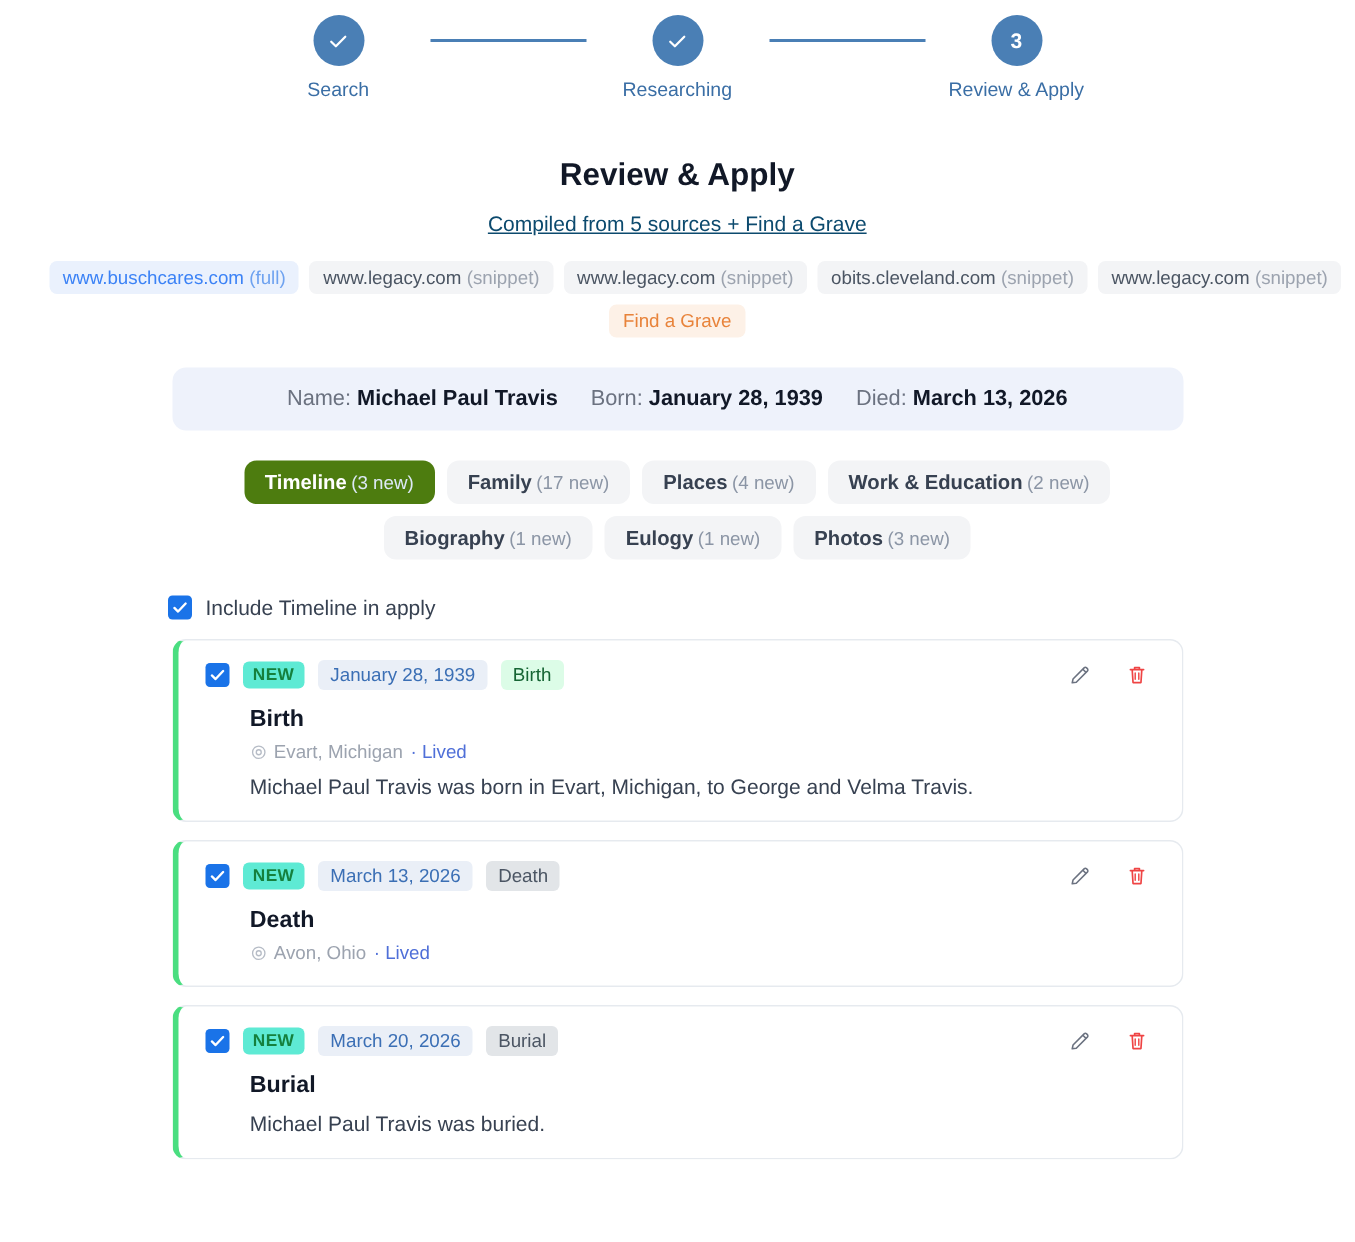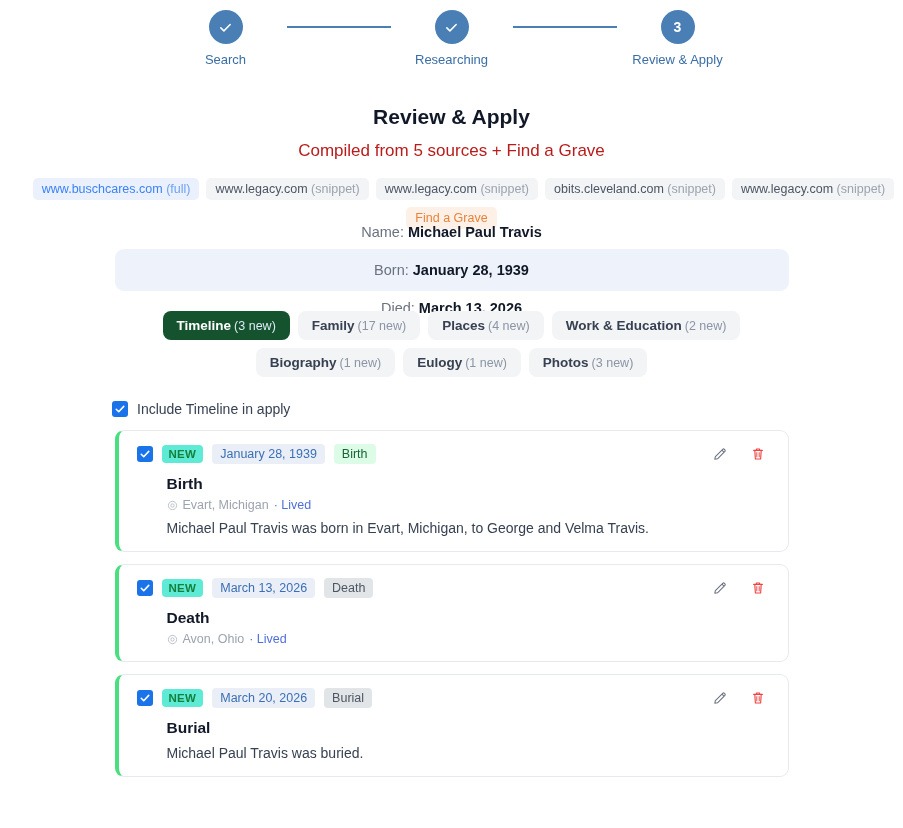--- a/index.html
+++ b/index.html
@@ -53,23 +53,24 @@
   
   .page-title {
     text-align: center;
     font-size: 21px;
     font-weight: bold;
     color: #111827;
     margin-top: 38px;
   }
   .page-subtitle {
     text-align: center;
-    font-size: 17px;
-    color: #b91c1c;
+    font-size: 14px;
+    color: #0c4a6e;
     margin-top: 12px;
+    text-decoration: underline;
   }
 
   
   .sources {
     display: flex;
     flex-wrap: wrap;
     justify-content: center;
     gap: 7px;
     margin-top: 17px;
     padding: 0 4px;
@@ -99,21 +100,20 @@
     margin: 20px auto 0 auto;
     width: 674px;
     background: #eef2fb;
     border-radius: 9px;
     height: 42px;
     display: flex;
     align-items: center;
     justify-content: center;
     gap: 22px;
     font-size: 14.5px;
-    flex-direction: column;
   }
   .identity .lbl { color: #6b7280; }
   .identity .val { color: #111827; font-weight: bold; }
   .identity .pair { white-space: nowrap; }
 
   
   .tabs {
     display: flex;
     flex-wrap: wrap;
     justify-content: center;
@@ -124,21 +124,21 @@
   .tab {
     font-size: 13.5px;
     font-weight: bold;
     color: #374151;
     background: #f3f4f6;
     border-radius: 8px;
     padding: 7px 14px;
     white-space: nowrap;
   }
   .tab .count { color: #8b95a5; font-weight: normal; font-size: 12.5px; margin-left: 3px; }
-  .tab.active { background: #14532d; color: #ffffff; text-align: center; }
+  .tab.active { background: #4d7c0f; color: #ffffff; text-align: center; }
   .tab.active .count { color: #dde9f7; }
 
   
   .include-row {
     display: flex;
     align-items: center;
     gap: 9px;
     margin: 24px 0 0 112px;
     font-size: 14px;
     color: #374151;

